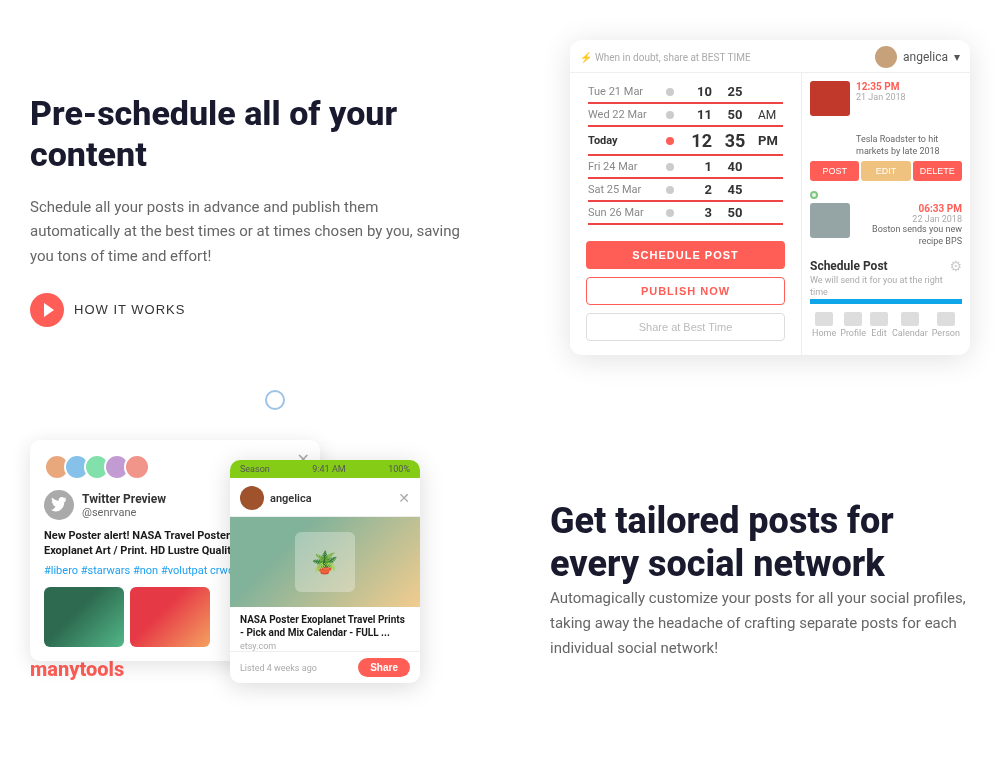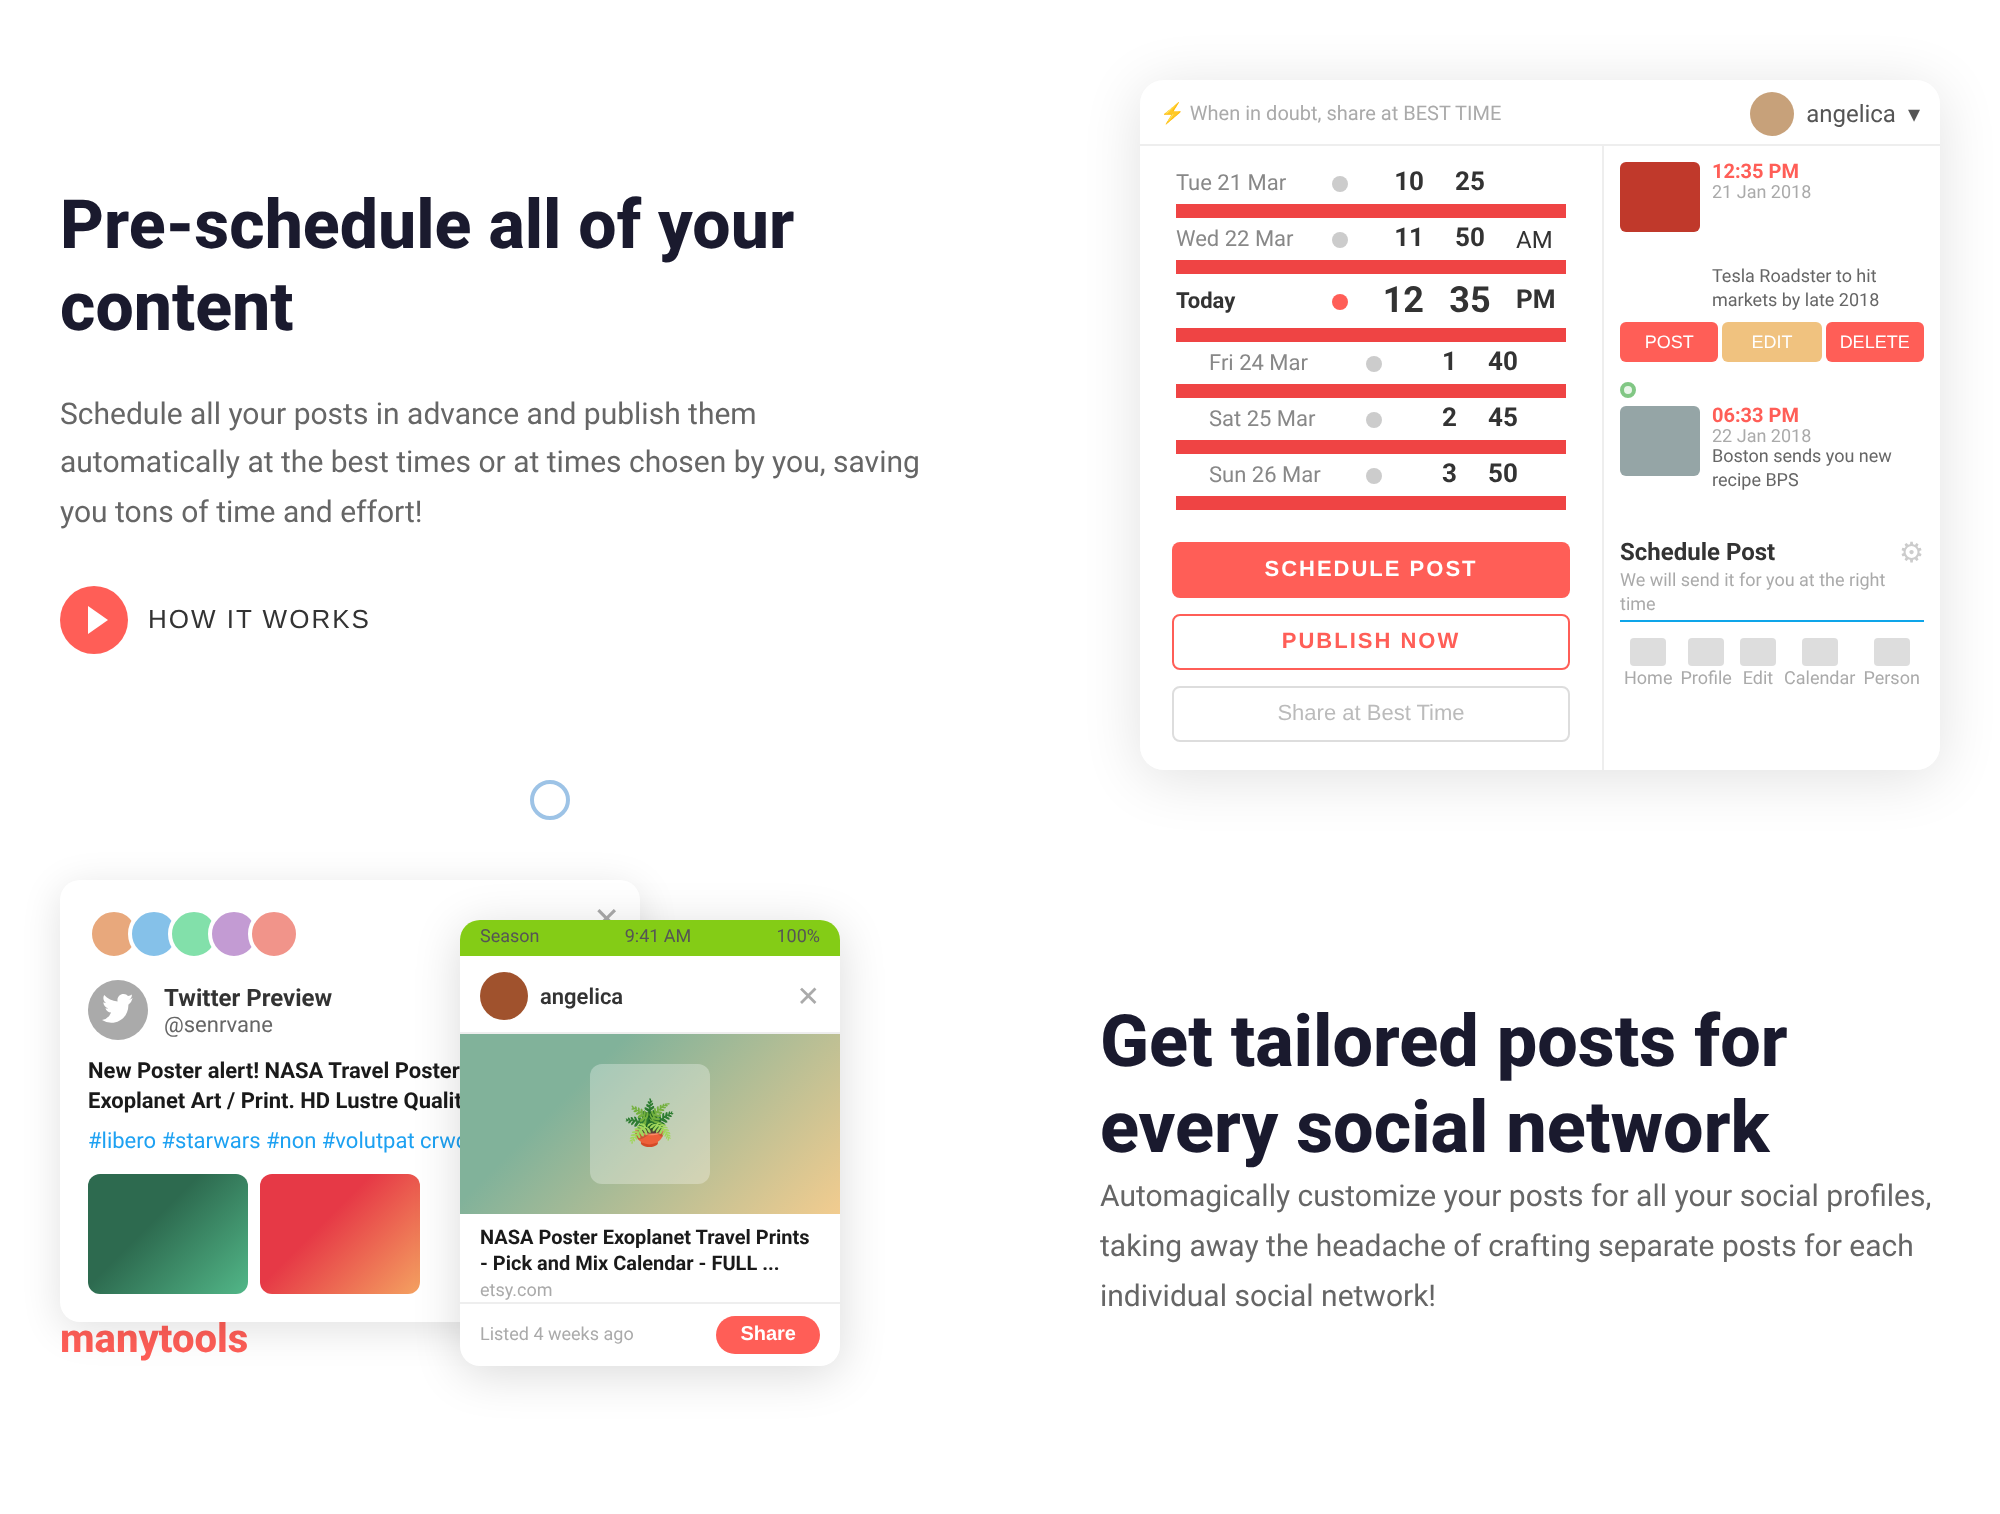--- a/index.html
+++ b/index.html
@@ -117,22 +117,21 @@
       background: #fff;
       padding: 0 10px 6px;
     }
     .cal-row {
       display: flex;
       align-items: center;
       padding: 3px 0;
       gap: 8px;
       font-size: 11px;
       color: #888;
-      border-bottom: 7px solid #ef4444;
-      justify-content: center;
+      border-bottom: 2px solid #ef4444;
     }
     .cal-row.today {
       color: #333;
       font-weight: 700;
     }
     .cal-row .day-label { width: 70px; font-size: 11px; }
     .cal-row .hour { width: 30px; text-align: right; font-size: 13px; font-weight: bold; color: #333; }
     .cal-row .min { width: 30px; text-align: center; font-size: 13px; font-weight: bold; color: #333; }
     .cal-row .ampm { width: 25px; font-size: 12px; color: #333; }
     .timeline-dot {
@@ -202,21 +201,21 @@
     }
     .action-btn.post { background: #ff5e57; color: #fff; }
     .action-btn.edit { background: #f0c27f; color: #fff; }
     .action-btn.del { background: #ff5e57; color: #fff; }
 
     
     .bottom-nav {
       display: flex;
       justify-content: space-around;
       padding: 8px 0 4px;
-      border-top: 1px solid #0ea5e9;
+      border-top: 5px solid #0ea5e9;
       background: #fff;
     }
     .nav-icon {
       display: flex;
       flex-direction: column;
       align-items: center;
       gap: 2px;
       font-size: 9px;
       color: #aaa;
     }
@@ -562,21 +561,21 @@
               <button class="action-btn post">POST</button>
               <button class="action-btn edit">EDIT</button>
               <button class="action-btn del">DELETE</button>
             </div>
           </div>
 
           <div style="display:flex;align-items:center;gap:4px;margin:4px 0;">
             <div style="width:8px;height:8px;border-radius:50%;background:#e8f5e9;border:2px solid #81c784;"></div>
           </div>
 
-          <div style="margin-bottom:20px;">
+          <div style="margin-bottom:10px;text-align:right;">
             <div style="display:flex;align-items:flex-start;gap:6px;">
               <div style="width:40px;height:35px;background:#95a5a6;border-radius:3px;flex-shrink:0;"></div>
               <div>
                 <div style="color:#ff5e57;font-weight:700;font-size:10px;">06:33 PM</div>
                 <div style="color:#aaa;font-size:9px;">22 Jan 2018</div>
                 <div style="color:#666;font-size:9px;line-height:1.3;">Boston sends you new recipe BPS</div>
               </div>
             </div>
           </div>
 

